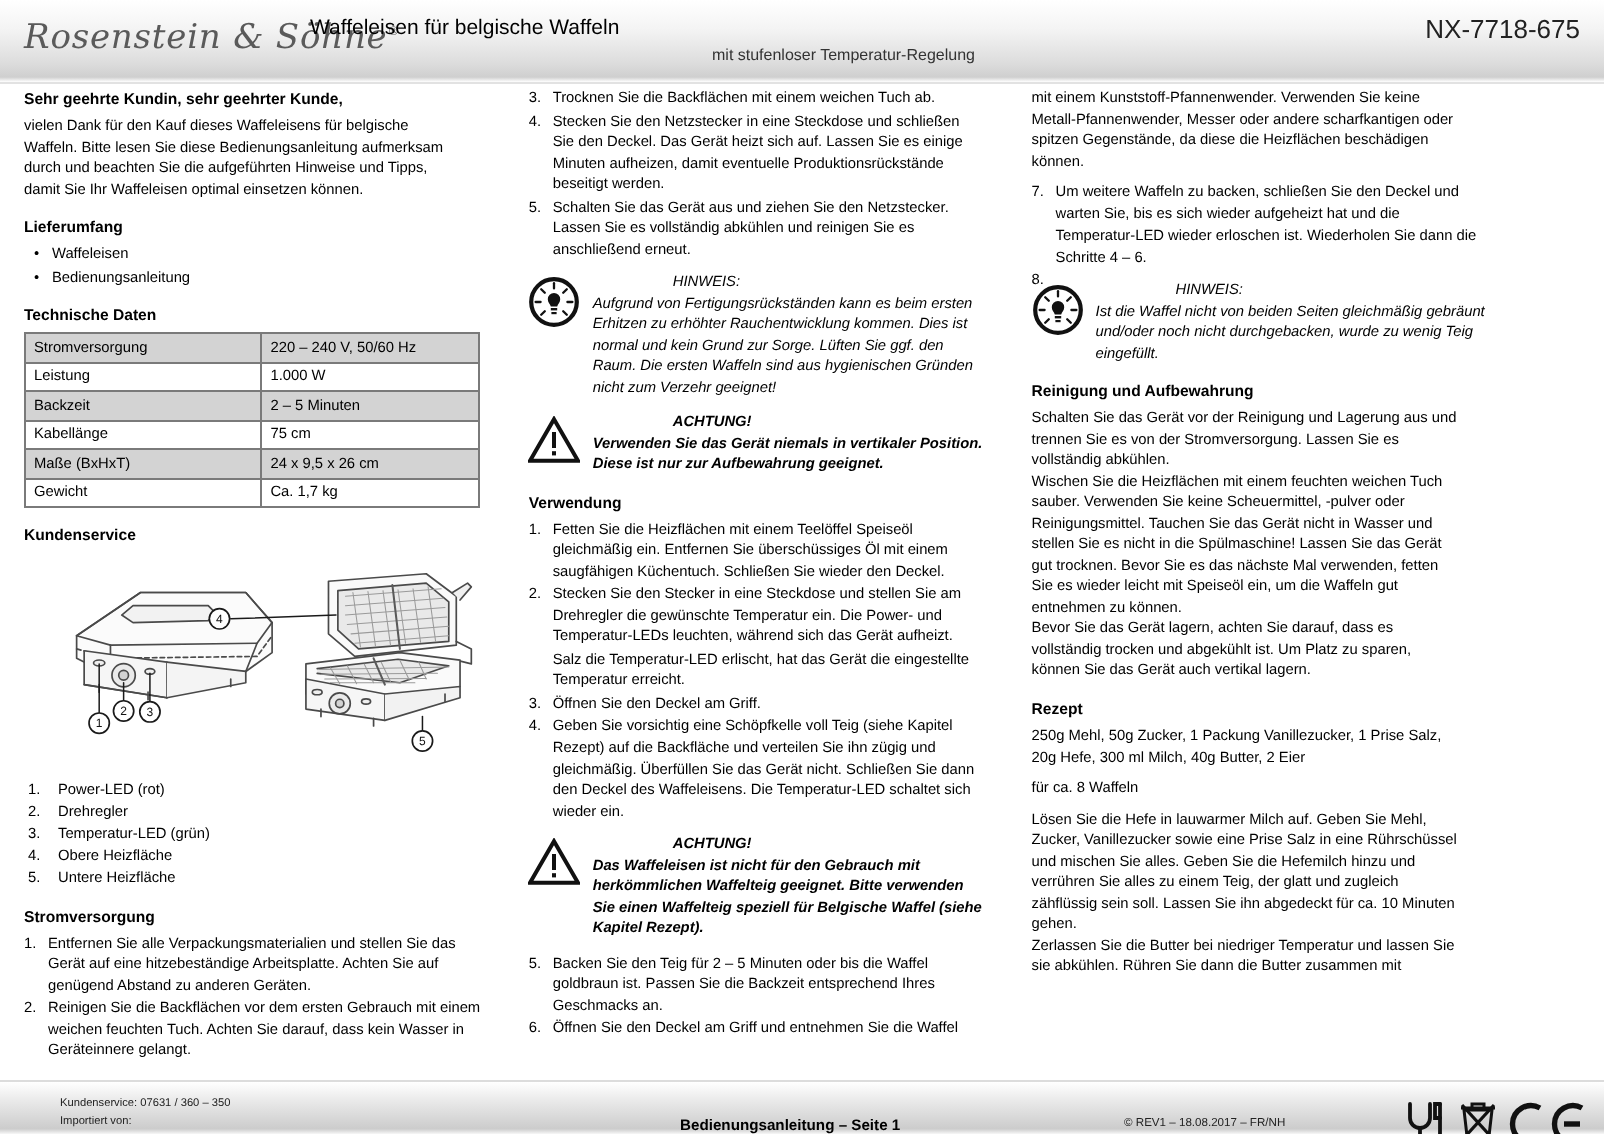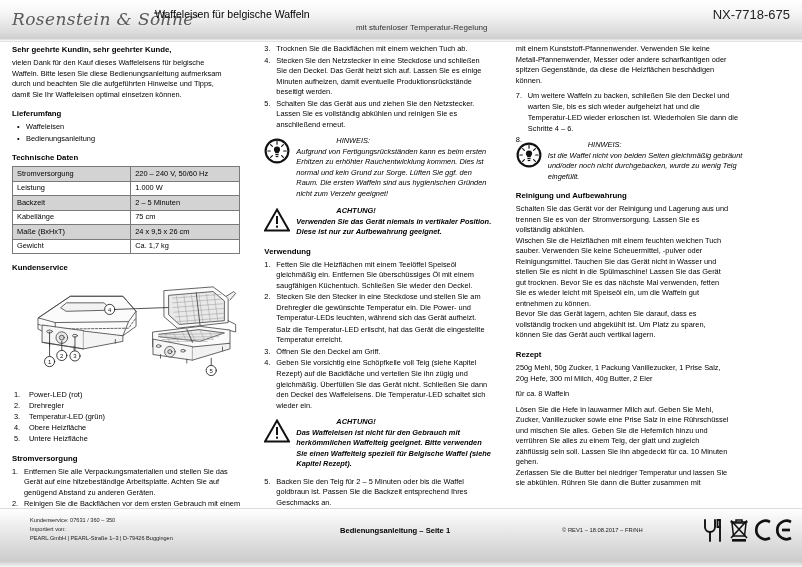--- a/index.html
+++ b/index.html
@@ -180,21 +180,21 @@
   .illus {
     width: 100%;
     height: 103px;
     margin: 4px 0 0 0;
   }
 
   
   .footer {
     position: absolute;
     left: 0; bottom: 0;
-    width: 802px; height: 59px;
+    width: 802px; height: 27px;
     background: linear-gradient(to bottom, #ffffff 0%, #ededed 30%, #d6d6d6 72%, #cccccc 90%, #f7f7f7 100%);
     border-top: 1px solid #dcdcdc;
   }
   .f-left {
     position: absolute;
     left: 30px; top: 7px;
     font-size: 5.6px;
     line-height: 1.58;
     color: #222;
   }

